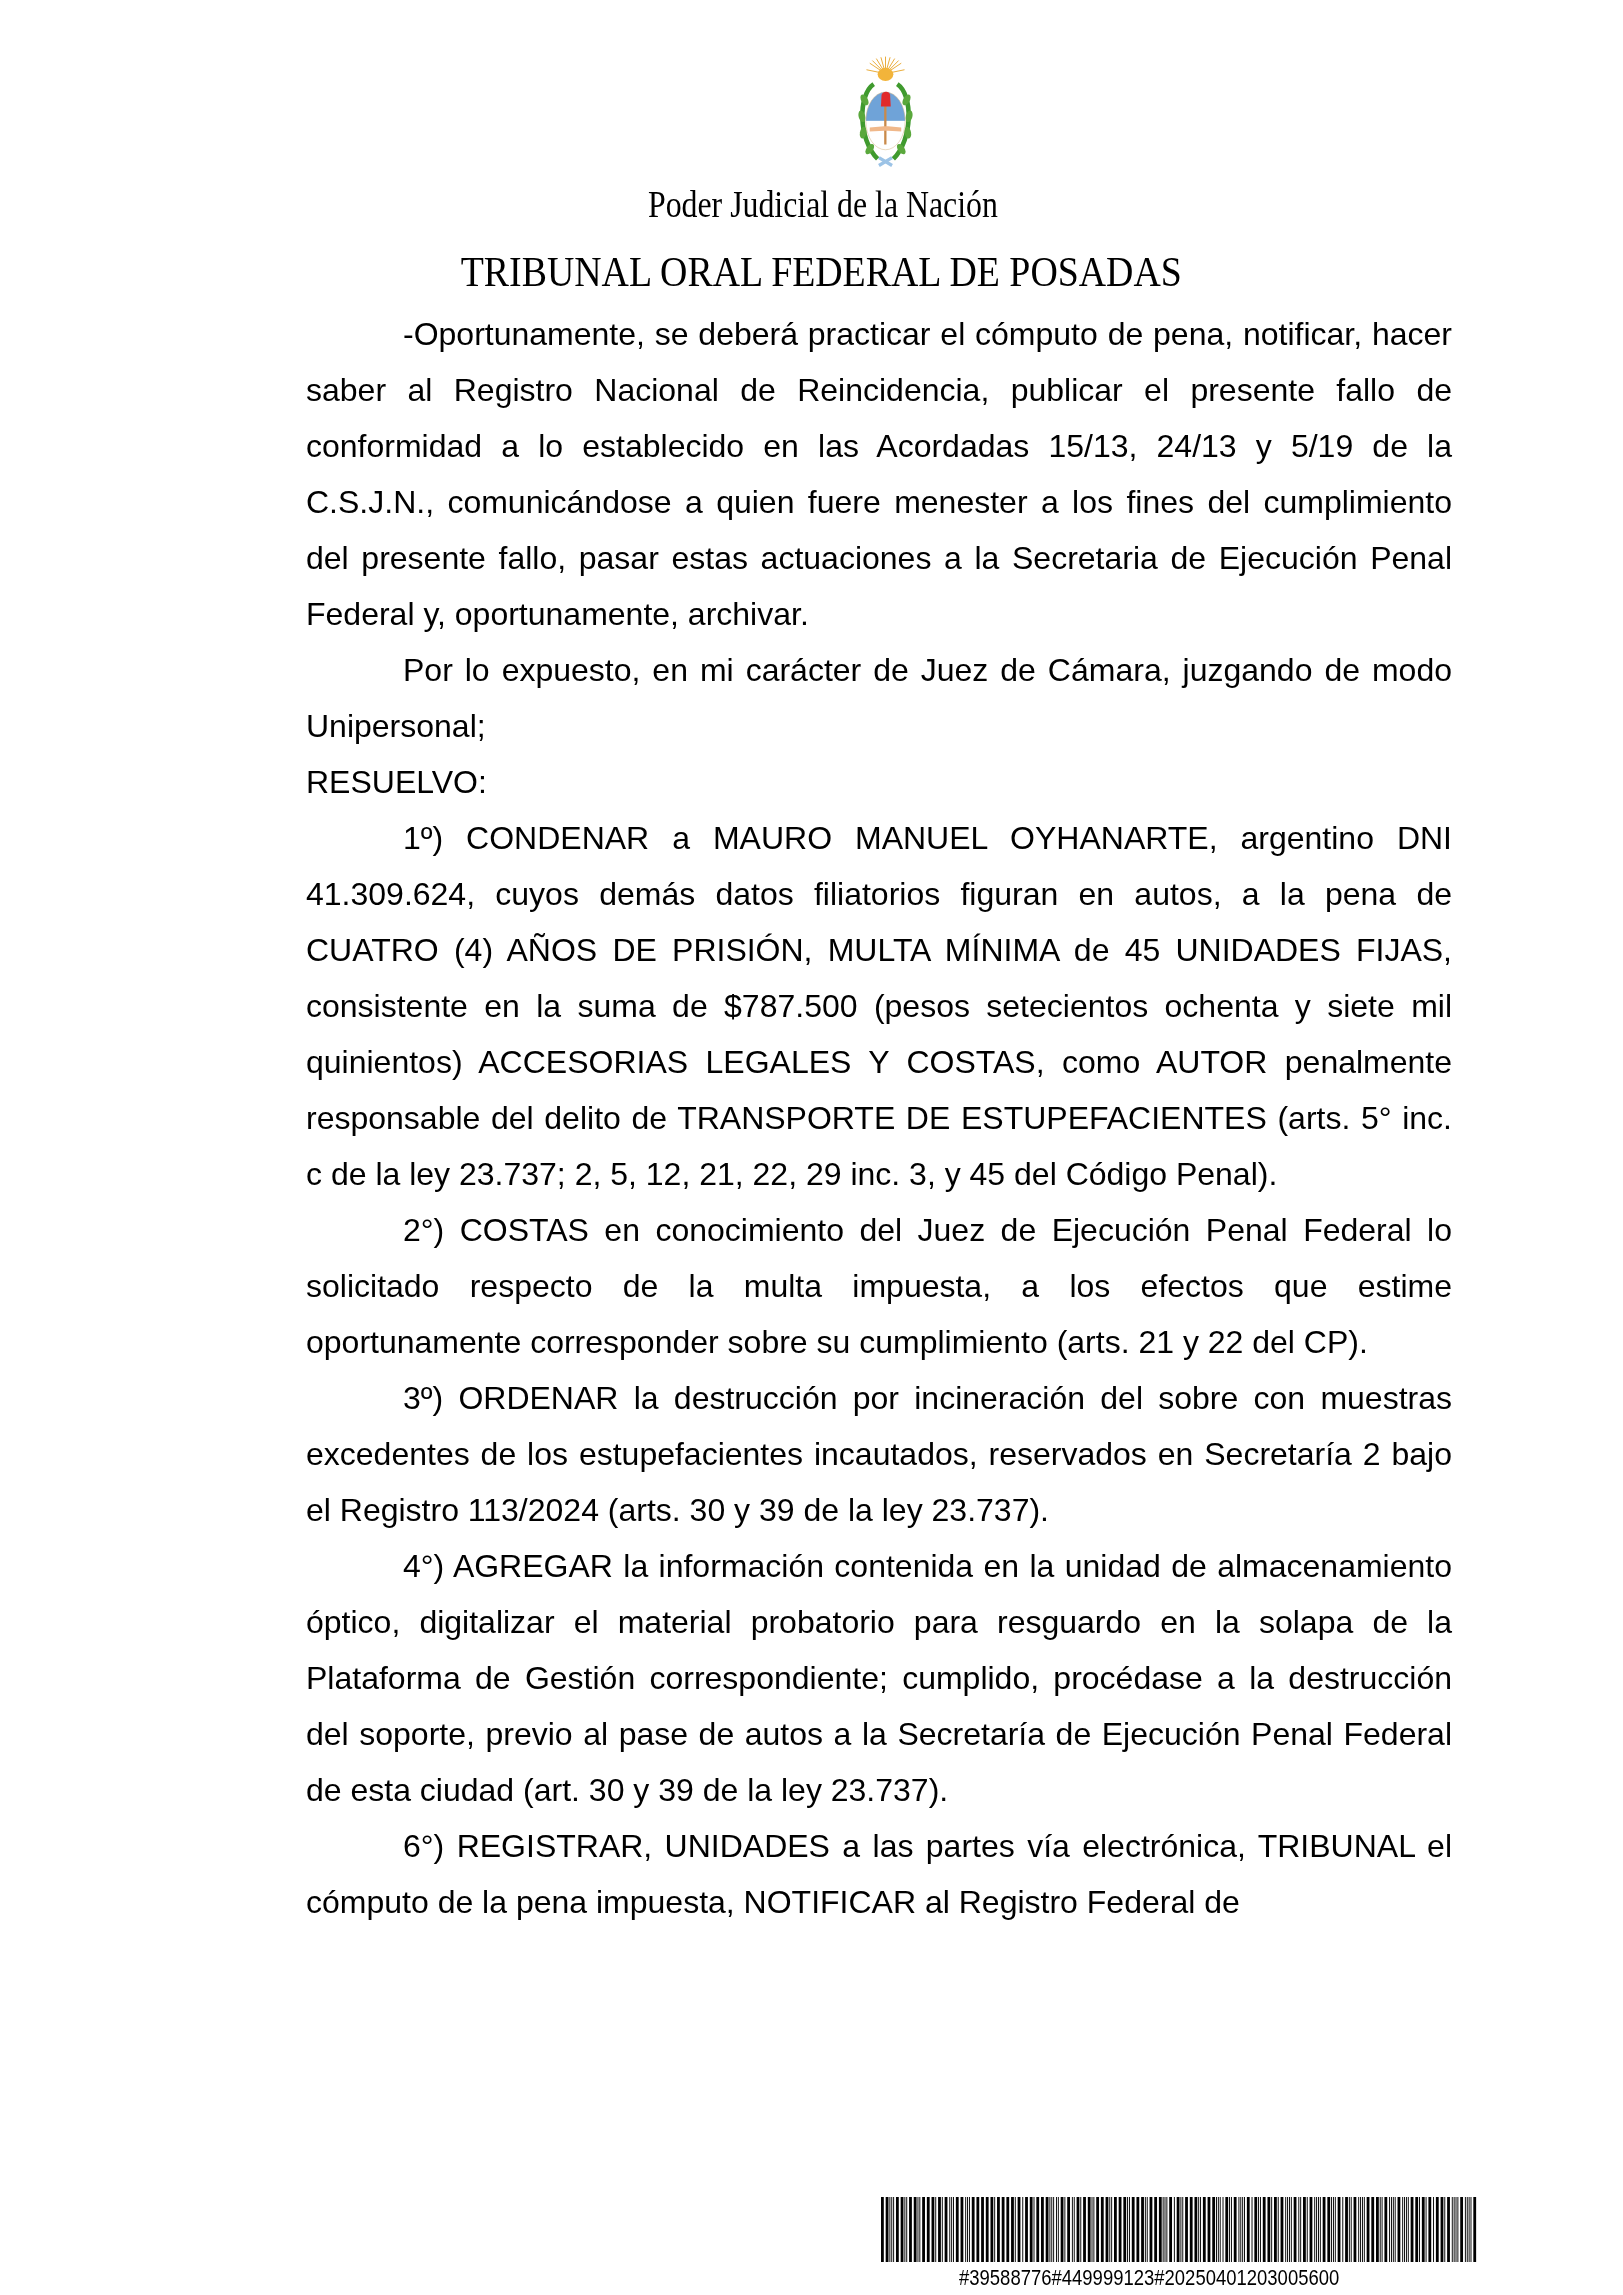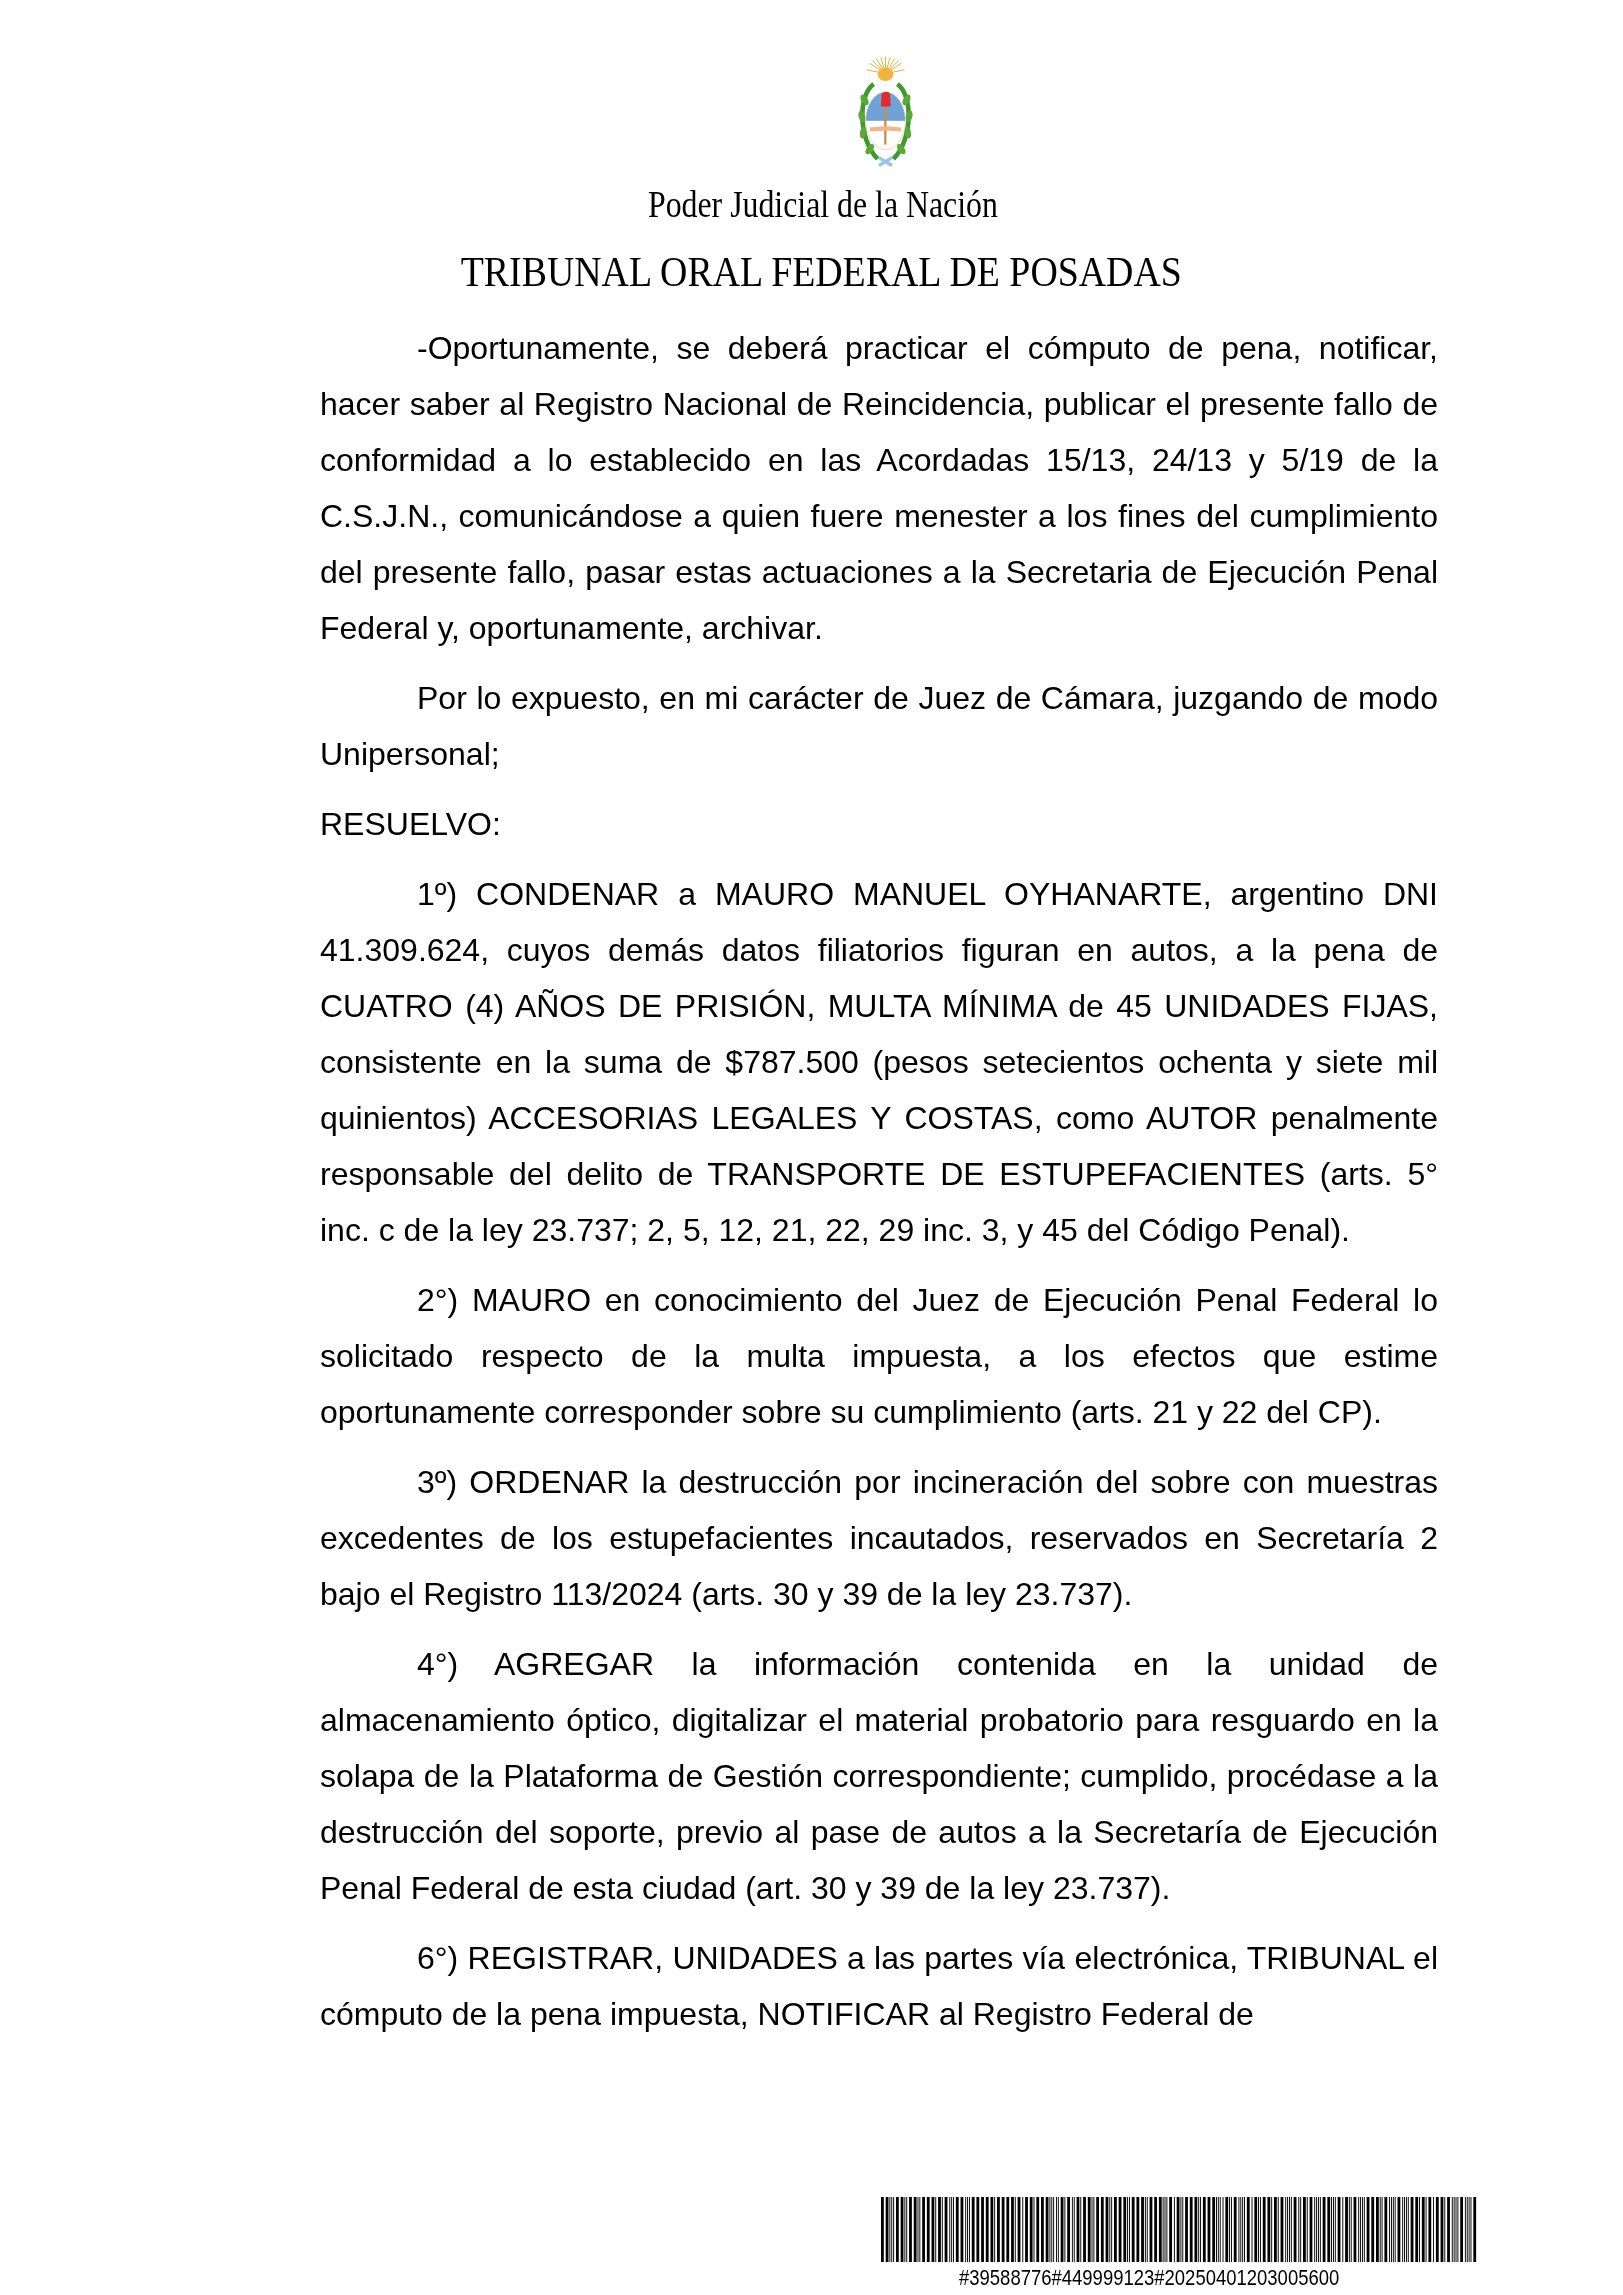--- a/index.html
+++ b/index.html
@@ -9,21 +9,21 @@
   .h1 { position: absolute; left: 0; width: 1623px; top: 182px; text-align: center;
         font-family: "Liberation Serif", serif; font-size: 37px; line-height: 46px;
         transform: scaleX(0.86); transform-origin: 893px 0; }
   .h2 { position: absolute; left: 0; width: 1623px; top: 246px; text-align: center;
         font-family: "Liberation Serif", serif; font-size: 43px; line-height: 52px;
         transform: scaleX(0.88); transform-origin: 893px 0; }
 
   .body { position: absolute; left: 306px; top: 306px; width: 1146px;
           font-family: "Liberation Sans", sans-serif; font-size: 32px; line-height: 56px;
           text-align: justify; }
-  .body p { margin: 14px; }
+  .body p { margin: 0; }
   .indent { text-indent: 97px; }
   b { font-weight: normal; }
 
   .barcode { position: absolute; left: 881px; top: 2197px; width: 597px; height: 65px; }
   .barcode-num { position: absolute; left: 959px; top: 2265px; width: 523px;
                  font-family: "Liberation Sans", sans-serif; font-size: 22px; line-height: 26px;
                  transform: scaleX(0.84); transform-origin: 0 0; letter-spacing: 0px; }
 </style>
 </head>
 <body>
@@ -77,21 +77,21 @@
 
 <div class="h1">Poder Judicial de la Nación</div>
 <div class="h2">TRIBUNAL ORAL FEDERAL DE POSADAS</div>
 
 <div class="body">
   <p class="indent">-Oportunamente, se deberá practicar el cómputo de pena, notificar, hacer saber al Registro Nacional de Reincidencia, publicar el presente fallo de conformidad a lo establecido en las Acordadas 15/13, 24/13 y 5/19 de la C.S.J.N., comunicándose a quien fuere menester a los fines del cumplimiento del presente fallo, pasar estas actuaciones a la Secretaria de Ejecución Penal Federal y, oportunamente, archivar.</p>
   <p class="indent">Por lo expuesto, en mi carácter de Juez de Cámara, juzgando de modo Unipersonal;</p>
   <p><b>RESUELVO:</b></p>
   <div id="items">
       <p class="indent"><b>1º) </b><b>CONDENAR</b><span> a </span><b>MAURO MANUEL OYHANARTE,</b><span> argentino DNI 41.309.624, cuyos demás datos filiatorios figuran en autos, a la pena de </span><b>CUATRO (4) AÑOS DE PRISIÓN, MULTA MÍNIMA de 45 UNIDADES FIJAS</b><span>, consistente en la suma de $787.500 (pesos setecientos ochenta y siete mil quinientos) </span><b>ACCESORIAS LEGALES Y COSTAS</b><span>, como </span><b>AUTOR</b><span> penalmente responsable del delito de </span><b>TRANSPORTE DE ESTUPEFACIENTES</b><span> (arts. 5° inc. c de la ley 23.737; 2, 5, 12, 21, 22, 29 inc. 3, y 45 del Código Penal).</span></p>
-      <p class="indent"><b>2°) </b><b>MAURO</b><span> en conocimiento del Juez de Ejecución Penal Federal lo solicitado respecto de la multa impuesta, a los efectos que estime oportunamente corresponder sobre su cumplimiento (arts. 21 y 22 del CP).</span></p>
+      <p class="indent"><b>2°) </b><b>COSTAS</b><span> en conocimiento del Juez de Ejecución Penal Federal lo solicitado respecto de la multa impuesta, a los efectos que estime oportunamente corresponder sobre su cumplimiento (arts. 21 y 22 del CP).</span></p>
       <p class="indent"><b>3º) </b><b>ORDENAR</b><span> la destrucción por incineración del sobre con muestras excedentes de los estupefacientes incautados, reservados en Secretaría 2 bajo el Registro 113/2024 (arts. 30 y 39 de la ley 23.737).</span></p>
       <p class="indent"><b>4°) </b><b>AGREGAR</b><span> la información contenida en la unidad de almacenamiento óptico, digitalizar el material probatorio para resguardo en la solapa de la Plataforma de Gestión correspondiente; cumplido, procédase a la destrucción del soporte, previo al pase de autos a la Secretaría de Ejecución Penal Federal de esta ciudad (art. 30 y 39 de la ley 23.737).</span></p>
       <p class="indent"><b>6°) </b><b>REGISTRAR, UNIDADES</b><span> a las partes vía electrónica, </span><b>TRIBUNAL</b><span> el cómputo de la pena impuesta, </span><b>NOTIFICAR</b><span> al Registro Federal de</span></p>
     </div>
 </div>
 
 <svg class="barcode" id="barcode" preserveAspectRatio="none" viewBox="0 0 638 100">
     <rect x="0" y="0" width="3" height="100" fill="#000"></rect>
     <rect x="5" y="0" width="3" height="100" fill="#000"></rect>
     <rect x="9" y="0" width="1" height="100" fill="#000"></rect>

